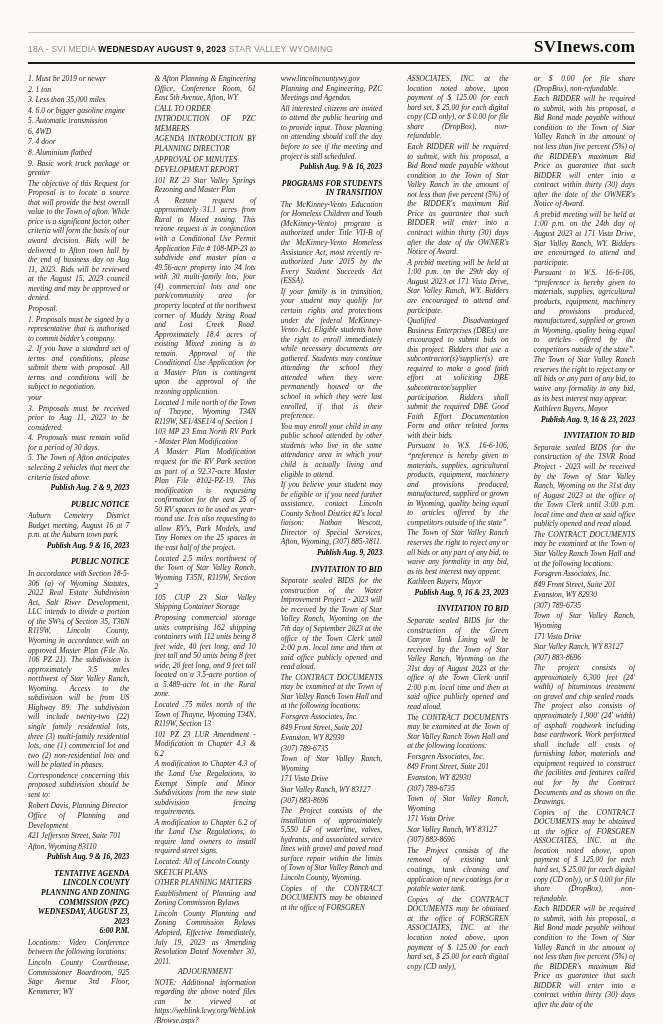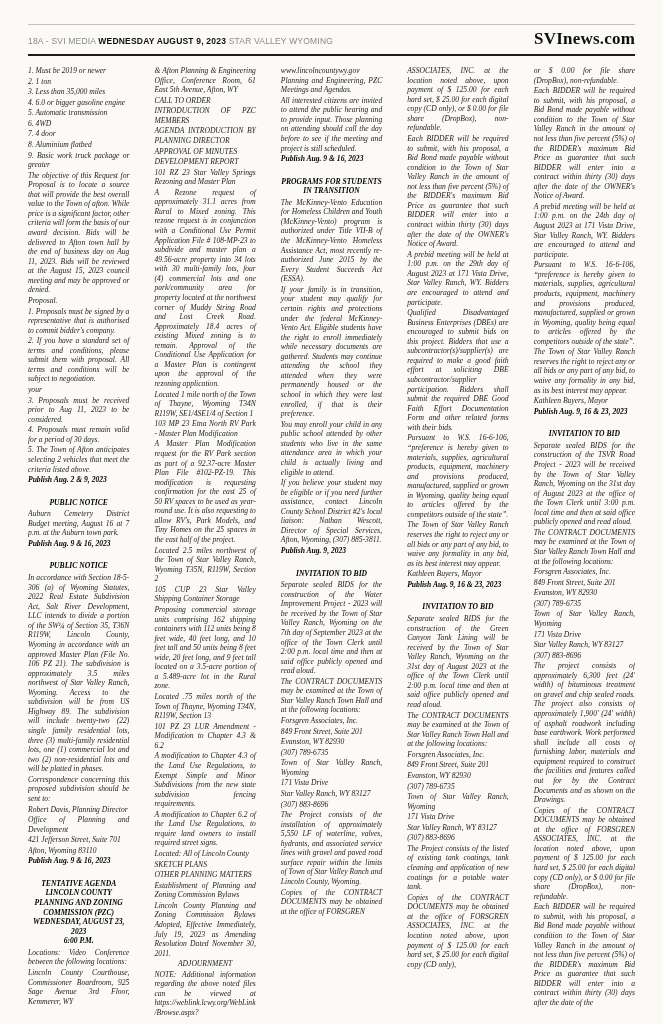--- a/index.html
+++ b/index.html
@@ -10,21 +10,21 @@
   }
   *{box-sizing:border-box;}
   html,body{margin:0;padding:0;}
   body{
     width:663px;height:1024px;overflow:hidden;
     background:var(--paper);
     font-family:"Liberation Serif",serif;
   }
   .page{
     width:663px;height:960px;
-    padding:24px 28px 8px 28px;
+    padding:32px 28px 8px 28px;
   }
   .masthead{
     display:flex;justify-content:space-between;align-items:baseline;
     border-top:1px solid #c2c1bd;
     border-bottom:2px solid var(--rule);
     padding:4px 0 5px 0;
   }
   .masthead-left{
     font-family:"Liberation Sans",sans-serif;
     font-size:8.5px;letter-spacing:.2px;color:var(--muted);
@@ -42,24 +42,24 @@
   }
   .col{
     flex:1 1 0;min-width:0;
     font-size:7.6px;line-height:1.26;
     color:var(--ink);
     text-align:justify;
     overflow-wrap:anywhere;
   }
   .blk{margin:0 0 1px 0;}
   .h{
-    font-weight:700;text-align:center;white-space:pre-line;
-    margin:13px 0 2px 0;color:#000;
-  }
-  .publish{font-weight:700;text-align:left;margin:0 0 5px 0;color:#000;}
+    font-weight:700;text-align:right;white-space:pre-line;
+    margin:7px 0 2px 0;color:#000;
+  }
+  .publish{font-weight:700;text-align:right;margin:0 0 5px 0;color:#000;}
   .c{text-align:center;}
 </style>
 </head>
 <body>
 
 <div class="page">
   <div class="masthead">
     <div class="masthead-left">
       <span>18A - SVI MEDIA</span>
       <span class="bold-date">WEDNESDAY AUGUST 9, 2023</span>
@@ -173,21 +173,21 @@
         <div class="blk p">Separate sealed BIDS for the construction of the Green Canyon Tank Lining will be received by the Town of Star  Valley Ranch, Wyoming on the 31st day of August 2023 at the office of the Town Clerk until 2:00 p.m. local time and then at said office publicly opened and read aloud.</div>
         <div class="blk p">The CONTRACT DOCUMENTS may be examined at the Town of Star Valley Ranch Town Hall and at the following locations:</div>
         <div class="blk pni">Forsgren Associates, Inc.</div>
         <div class="blk pni">849 Front Street, Suite 201</div>
         <div class="blk pni">Evanston, WY 82930</div>
         <div class="blk pni">(307) 789-6735</div>
         <div class="blk p">Town of Star Valley Ranch, Wyoming</div>
         <div class="blk pni">171 Vista Drive</div>
         <div class="blk pni">Star Valley Ranch, WY 83127</div>
         <div class="blk pni">(307) 883-8696</div>
-        <div class="blk p">The Project consists of the listed of existing tank coatings, tank cleaning and application of new coatings for a potable water tank.</div>
+        <div class="blk p">The Project consists of the removal of existing tank coatings, tank cleaning and application of new coatings for a potable water tank.</div>
         <div class="blk p">Copies of the CONTRACT DOCUMENTS may be obtained at the office of FORSGREN ASSOCIATES, INC. at the location noted above, upon payment of $ 125.00 for each hard set, $ 25.00 for each digital copy (CD only),</div>
       </div>
       <div class="col">
         <div class="blk p">or  $ 0.00 for file share (DropBox), non-refundable.</div>
         <div class="blk p">Each BIDDER will be required to submit, with his proposal, a Bid Bond made payable without condition to the Town of  Star Valley Ranch in the amount of not less than five percent (5%) of the BIDDER's maximum Bid Price as guarantee that such BIDDER will enter into a contract within thirty (30) days after the date of the OWNER's Notice of Award.</div>
         <div class="blk p">A prebid meeting will be held at 1:00 p.m. on the 24th day of August 2023 at 171 Vista Drive, Star Valley Ranch, WY. Bidders are encouraged to attend and participate.</div>
         <div class="blk p">Pursuant to W.S. 16-6-106, “preference is hereby given to materials, supplies, agricultural products, equipment, machinery and provisions produced, manufactured, supplied or grown in Wyoming, quality being equal to articles offered by the competitors outside of the state”.</div>
         <div class="blk p">The Town of Star Valley Ranch reserves the right to reject any or all bids or any part of any bid, to waive any formality in any bid, as its best interest may appear.</div>
         <div class="blk pni">Kathleen Buyers, Mayor</div>
         <div class="blk publish">Publish Aug. 9, 16 &amp; 23, 2023</div>

